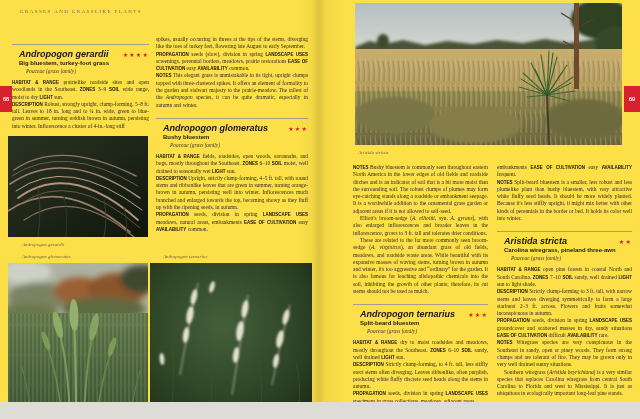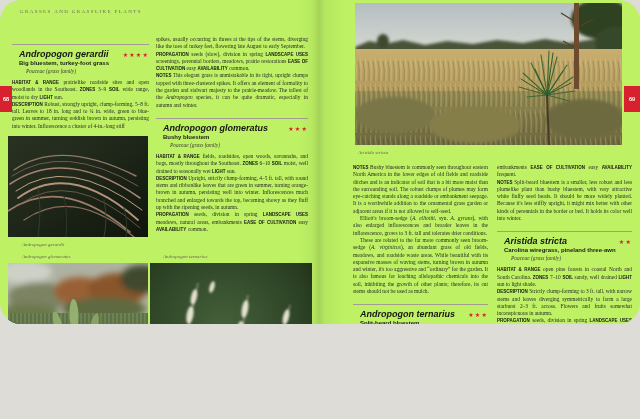--- a/index.html
+++ b/index.html
@@ -1,17 +1,17 @@
 <!DOCTYPE html>
 <html><head>
 <meta charset="utf-8">
 <style>
   html,body{margin:0;padding:0;background:#dedcd6;}
-  .spread{position:relative;width:640px;height:324px;background:#bef264;overflow:hidden;
-          font-family:"Liberation Serif",serif;color:#2c2a26;border-radius:21px;}
+  .spread{position:relative;width:640px;height:402px;background:#fde047;overflow:hidden;
+          font-family:"Liberation Serif",serif;color:#2c2a26;}
   .gutter{position:absolute;left:298px;top:0;width:46px;height:419px;pointer-events:none;
           background:linear-gradient(to right,rgba(0,0,0,0) 0%,rgba(0,0,0,.04) 30%,rgba(0,0,0,.13) 46%,rgba(0,0,0,.05) 58%,rgba(0,0,0,0) 100%);}
   .running-head{position:absolute;left:20px;top:9px;font-size:5px;letter-spacing:1.4px;color:#6e665c;}
   .tab{position:absolute;background:#d7212e;color:#fff;font-family:"Liberation Sans",sans-serif;
        font-size:5.5px;font-weight:bold;display:flex;align-items:center;justify-content:center;}
   .tab-left{left:0;top:86px;width:12px;height:26px;}
   .tab-right{left:624px;top:86px;width:16px;height:26px;}
   .col{position:absolute;}
   .col1{left:12px;top:44px;width:137px;}
   .col2{left:156px;top:36px;width:152px;}

